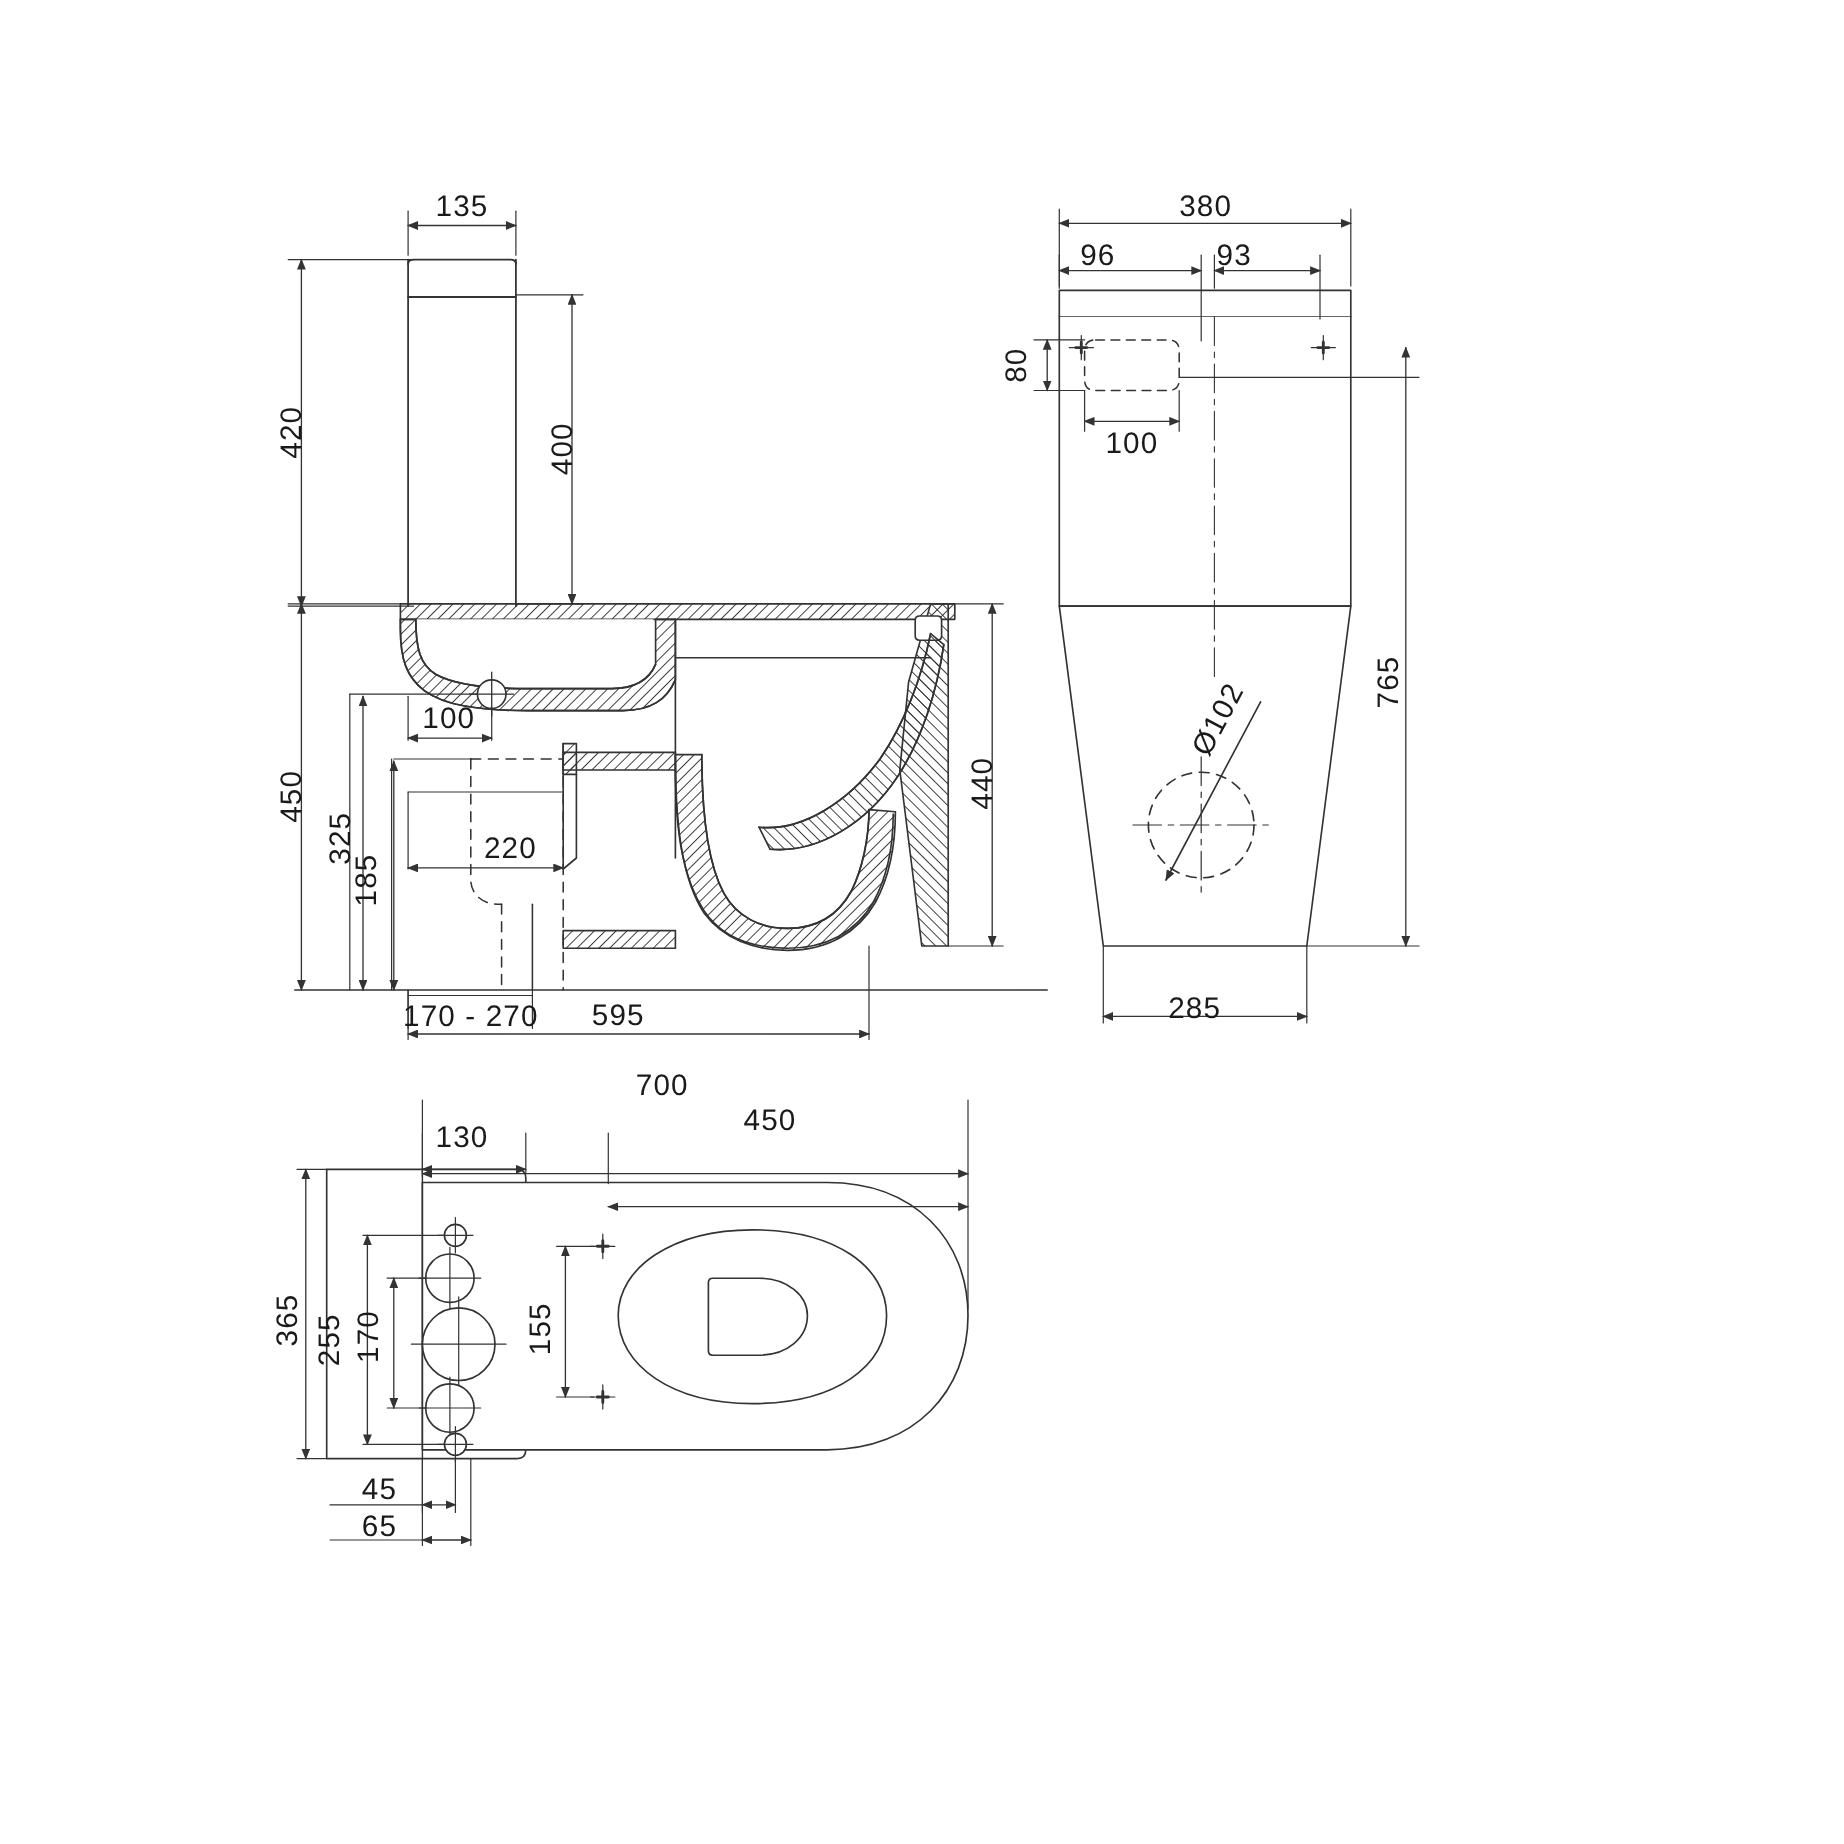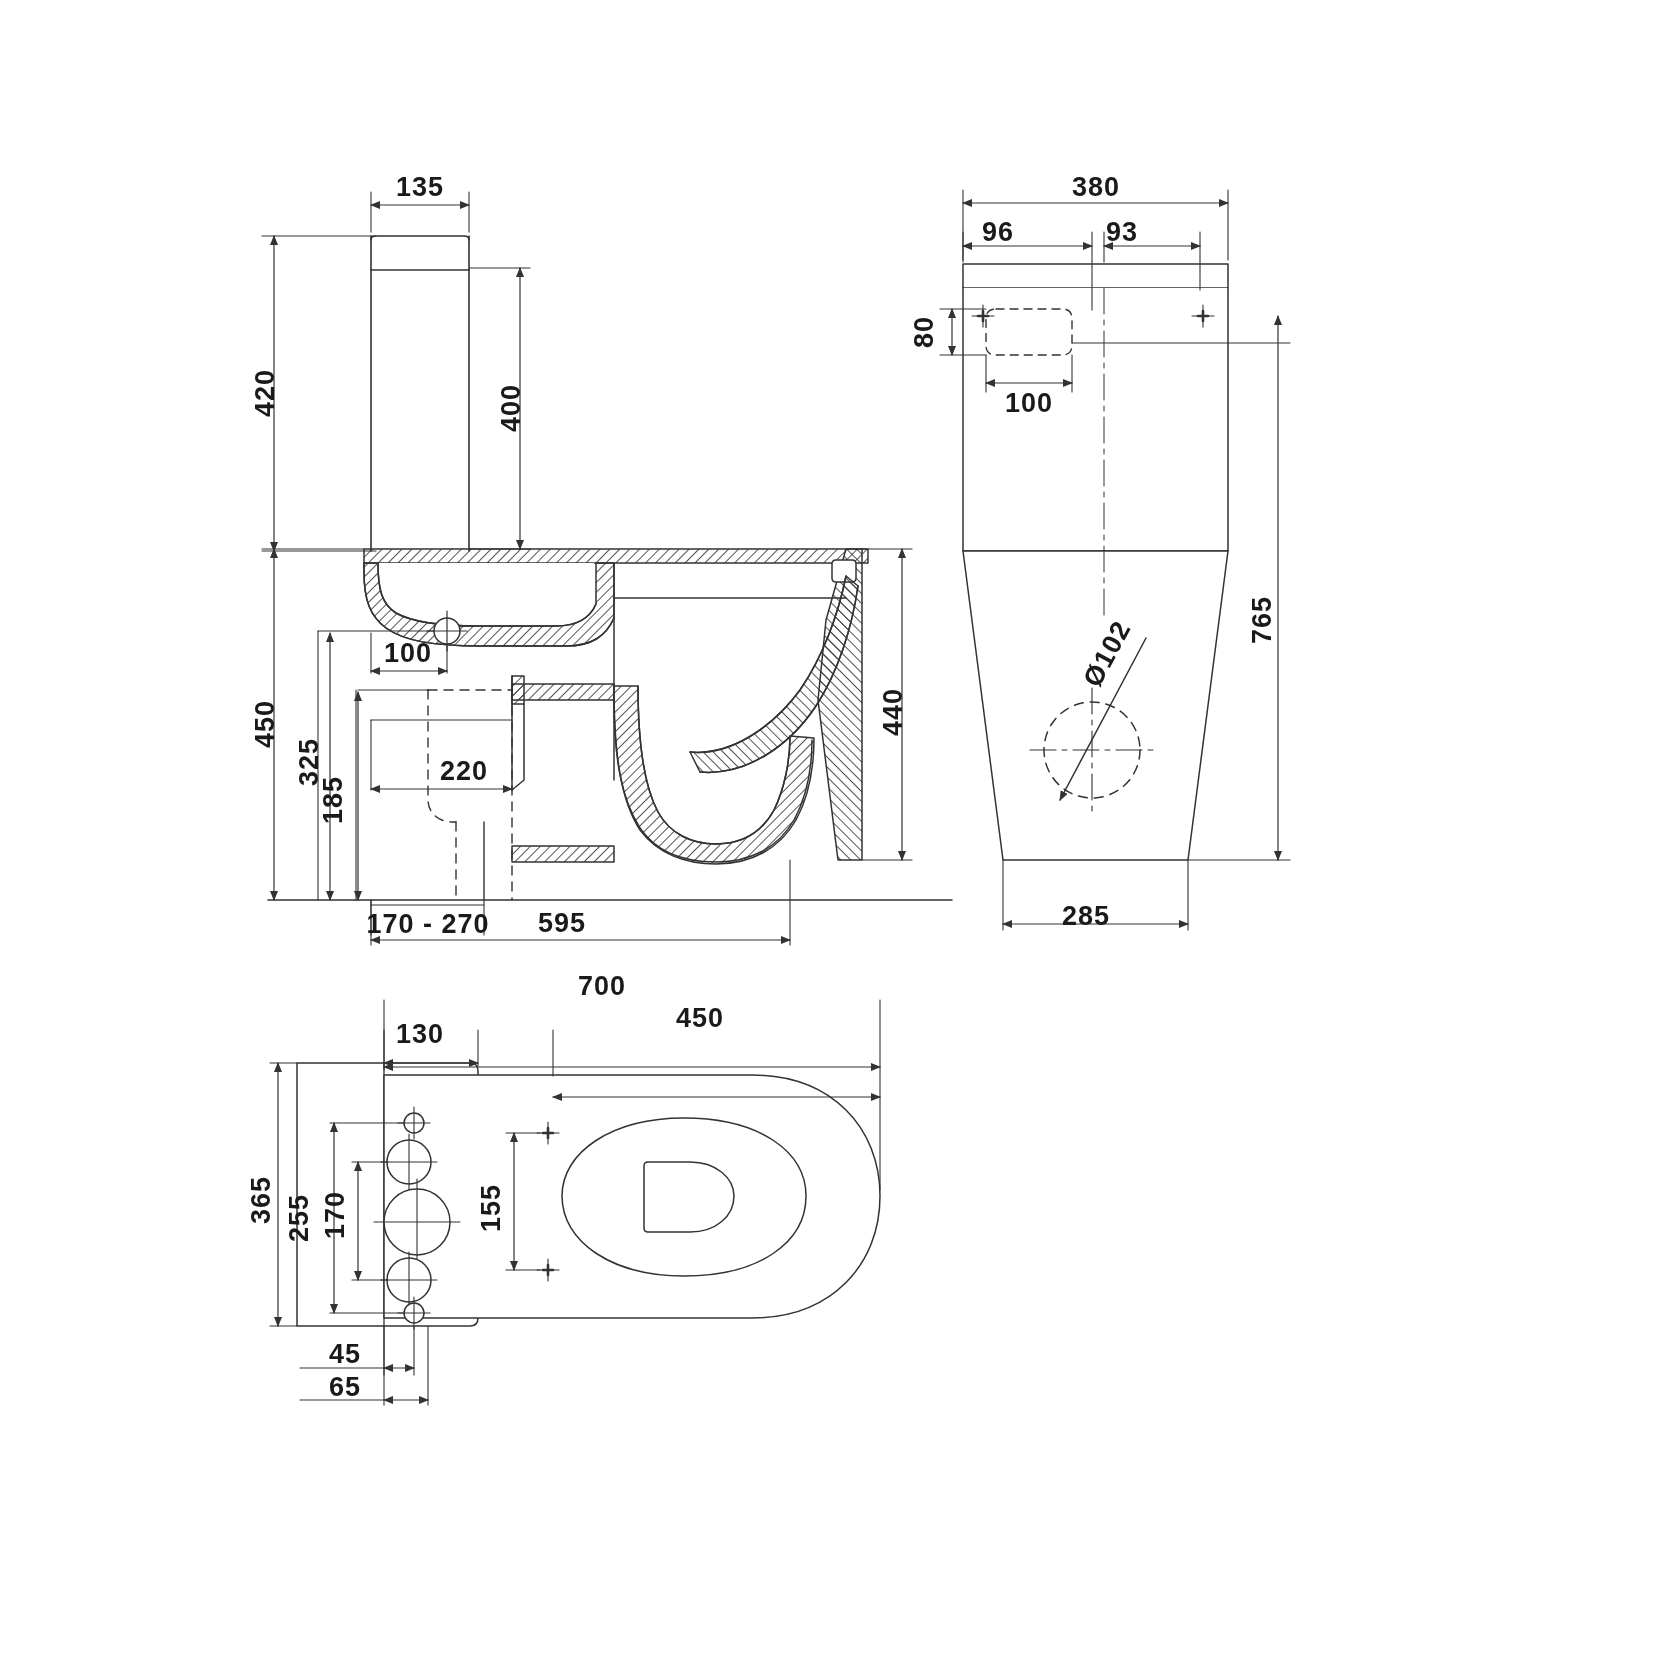--- a/index.html
+++ b/index.html
@@ -1,18 +1,18 @@
 <!DOCTYPE html>
 <html><head>
 <meta charset="utf-8">
 <title>Toilet Technical Drawing</title>
 <style>
   html,body{margin:0;padding:0;background:#ffffff;}
   body{font-family:"Liberation Sans", sans-serif;}
-  #sheet{position:relative;width:1676px;height:1676px;background:#fff;overflow:hidden;font-weight:bold;}
+  #sheet{position:relative;width:1676px;height:1676px;background:#fff;overflow:hidden;}
   #sheet svg{position:absolute;left:0;top:0;width:1676px;height:1676px;display:block;}
   .dimtext{font-family:"Liberation Sans", sans-serif;font-size:27px;fill:#1a1a1a;letter-spacing:1px;}
   .dimtext-v{font-family:"Liberation Sans", sans-serif;font-size:27px;fill:#1a1a1a;letter-spacing:1px;}
 </style>
 </head>
 <body>
 
 <div id="sheet">
 <svg viewBox="0 0 1676 1676" xmlns="http://www.w3.org/2000/svg">
   <defs>

